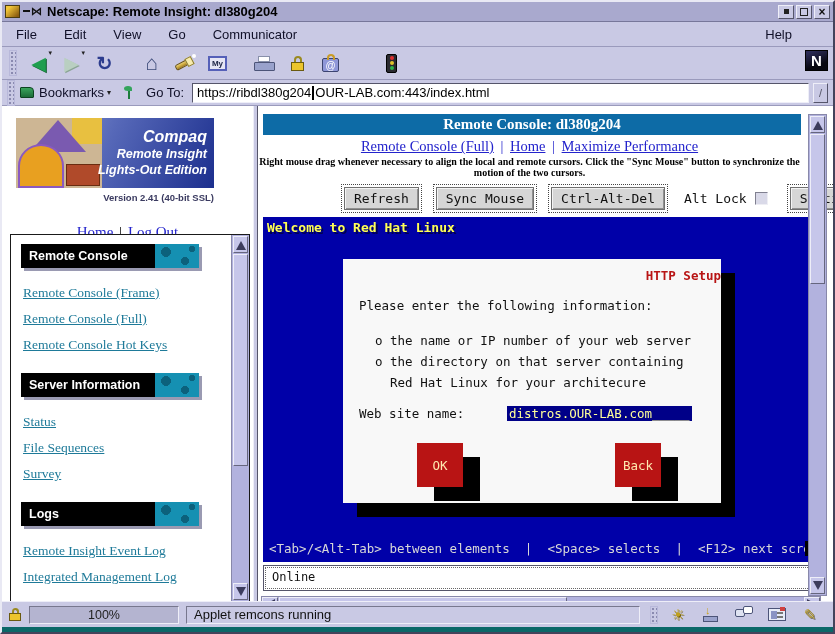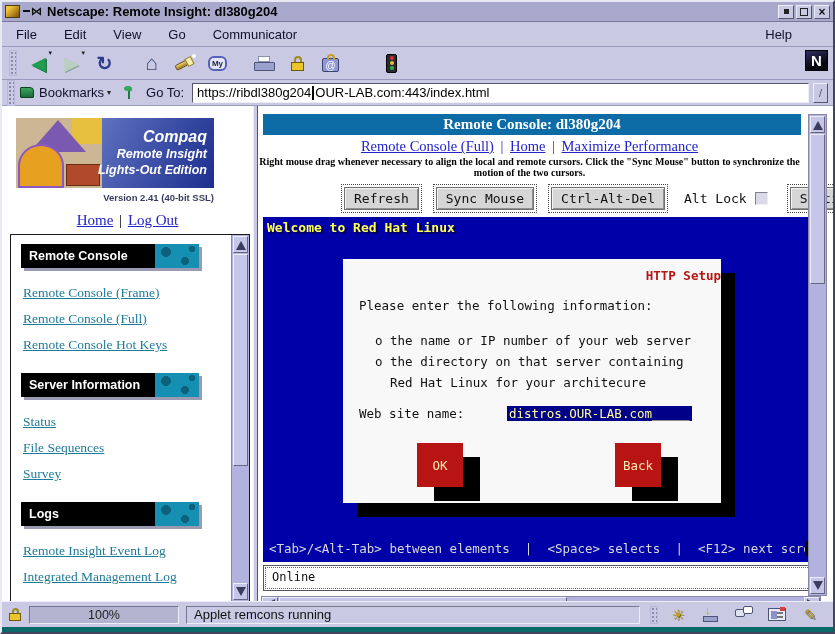--- a/index.html
+++ b/index.html
@@ -38,21 +38,21 @@
   .g-fwd{color:#b9cfc1;font-size:19px;text-shadow:1px 1px 0 #8aa494}
   .g-reload{color:#2c3c8e;font-size:19px;font-weight:bold}
   .g-home{color:#3c4a78;font-size:21px;font-weight:bold}
   .dd{position:absolute;top:0;right:3px;font-size:7px;color:#222}
   .flash{position:relative;width:22px;height:18px}
   .flash-body{position:absolute;left:1px;top:8px;width:14px;height:6px;background:linear-gradient(#f2d568,#a57c1c);
               transform:rotate(-28deg);border-radius:2px;border:1px solid #6a5210}
   .flash-head{position:absolute;left:12px;top:3px;width:7px;height:9px;background:#f8ecae;transform:rotate(-28deg);border:1px solid #8a7a30}
   .flash-spark{position:absolute;right:0;top:0;width:4px;height:4px;background:#fff;border-radius:50%}
   .mybox{width:19px;height:15px;border:2px solid #5560b8;background:#e6e6f4;font-size:8px;font-weight:bold;color:#202848;
-         display:flex;align-items:center;justify-content:center;border-radius:6px}
+         display:flex;align-items:center;justify-content:center;border-radius:0}
   .printer{width:21px;height:15px;position:relative}
   .pr-paper{position:absolute;left:4px;top:0;width:12px;height:6px;background:#fff;border:1px solid #8890aa}
   .pr-body{position:absolute;left:0;bottom:0;width:21px;height:9px;background:#99a2cc;border:1px solid #4c5478;border-radius:1px}
   .locki{display:flex;flex-direction:column;align-items:center}
   .lockshackle{width:8px;height:6px;border:2px solid #9a8a20;border-bottom:none;border-radius:5px 5px 0 0}
   .lockbody{width:13px;height:9px;background:#ecc52c;border:1px solid #6a5a10}
   .shopbag{width:17px;height:14px;background:#8f97d8;border:1px solid #3c4470;border-radius:2px;color:#fff;font-size:10px;
            display:flex;align-items:center;justify-content:center;position:relative;margin-top:4px}
   .bag-handle{position:absolute;top:-5px;left:4px;width:8px;height:6px;border:2px solid #c89b28;border-bottom:none;border-radius:5px 5px 0 0}
   .tlight{width:11px;height:19px;background:#2a2a30;border:1px solid #000;border-radius:2px;display:flex;flex-direction:column;
@@ -90,21 +90,21 @@
   .logo-art{position:absolute;left:0;top:0;width:86px;height:70px;background:#cdb694;overflow:hidden}
   .art-roof{position:absolute;left:14px;top:2px;width:0;height:0;border-left:28px solid transparent;
             border-right:28px solid transparent;border-bottom:32px solid #7a5ab0}
   .art-dome{position:absolute;left:2px;top:26px;width:46px;height:44px;background:#e8a020;border-radius:50% 50% 0 0;border:2px solid #8a5ac0}
   .art-block{position:absolute;right:2px;bottom:2px;width:34px;height:22px;background:#b04a2a;border:1px solid #6a2c10}
   .art-sky{position:absolute;right:0;top:0;width:30px;height:26px;background:#e8c040}
   .logo-text{position:absolute;right:7px;top:9px;text-align:right;color:#fff;font-style:italic;line-height:1.25}
   .lt1{font-size:16px;font-weight:bold}
   .lt2,.lt3{font-size:12.5px;font-weight:bold}
   .version{width:212px;text-align:right;font-size:9.5px;font-weight:bold;color:#3a3a60;margin-top:4px}
-  .homerow{text-align:center;font-family:"Liberation Serif",serif;font-size:15px;margin-top:9px;color:#000}
+  .homerow{text-align:center;font-family:"Liberation Serif",serif;font-size:15px;margin-top:21px;color:#000}
   .link{color:#2323cc;text-decoration:underline;cursor:pointer}
   .homerow .sep{color:#000;text-decoration:none;margin:0 2px}
 
   
   .navpanel{position:absolute;left:8px;right:3px;top:128px;bottom:0;border:1px solid #1a1a1a;background:#fff;
             overflow:hidden;padding:9px 0 0 10px}
   .sec-hdr{position:relative;width:178px;height:24px;background:#000;color:#fff;font-size:12.5px;font-weight:bold;
            line-height:24px;padding-left:8px;box-shadow:3px 3px 0 #9a9ab2}
   .sec-dots{position:absolute;right:0;top:0;width:44px;height:24px;
             background:radial-gradient(circle 5px at 11px 8px,#0c617c 97%,transparent),

